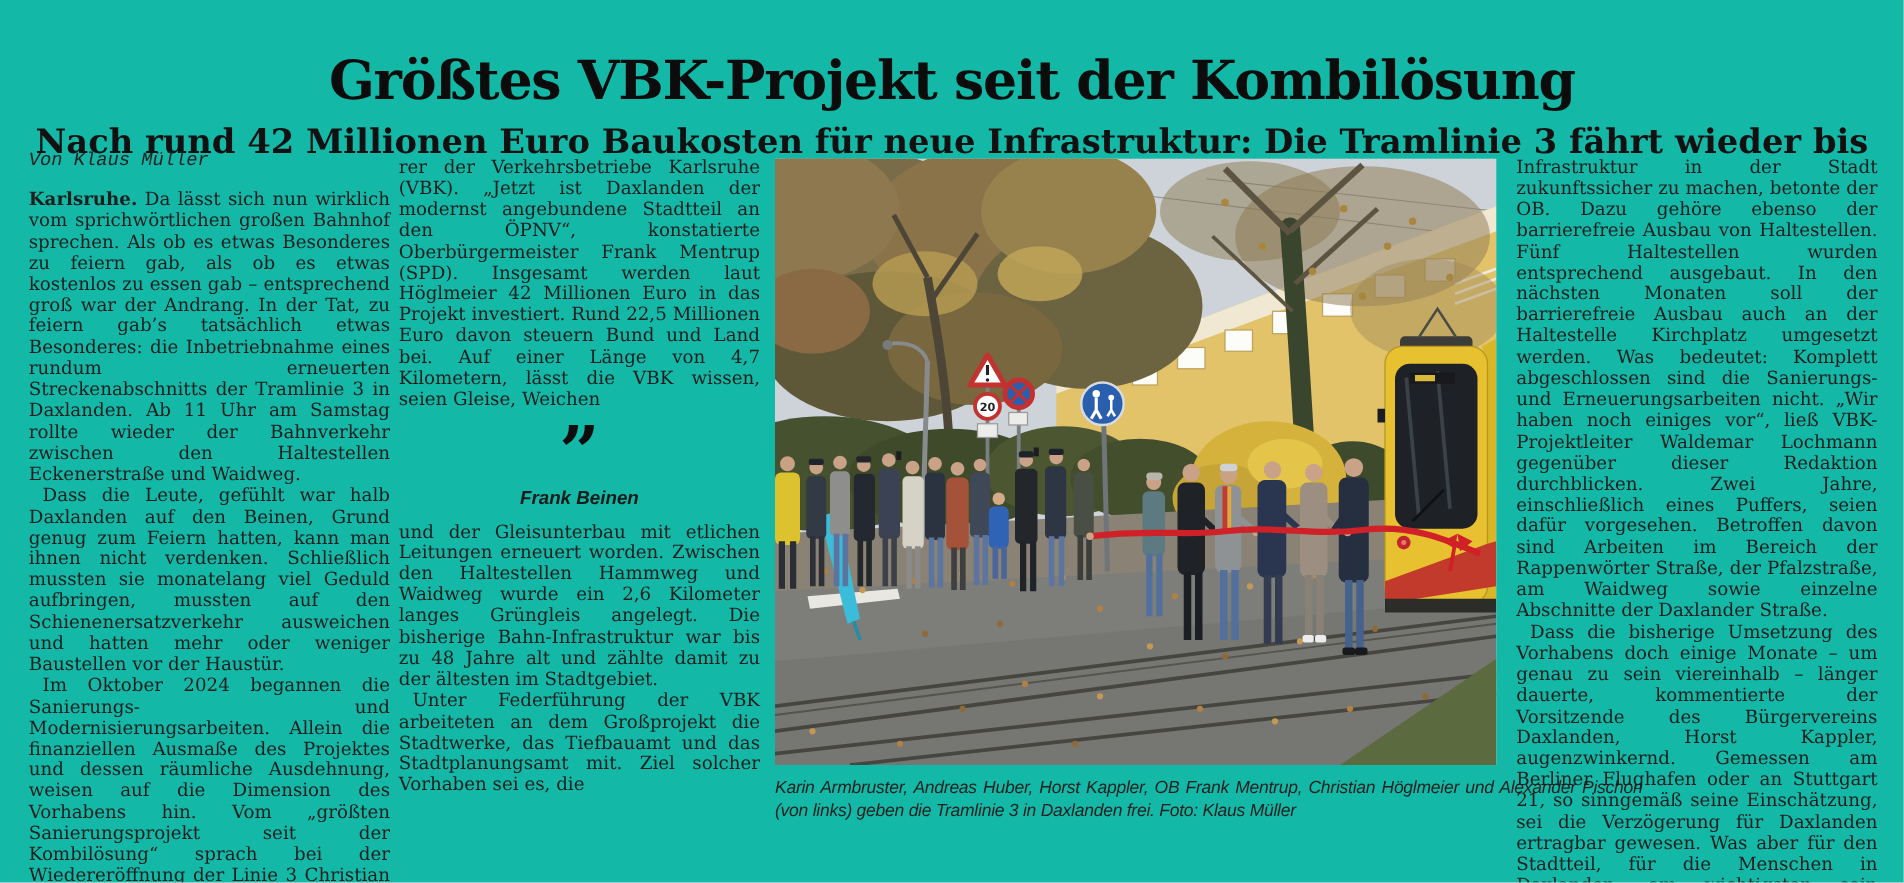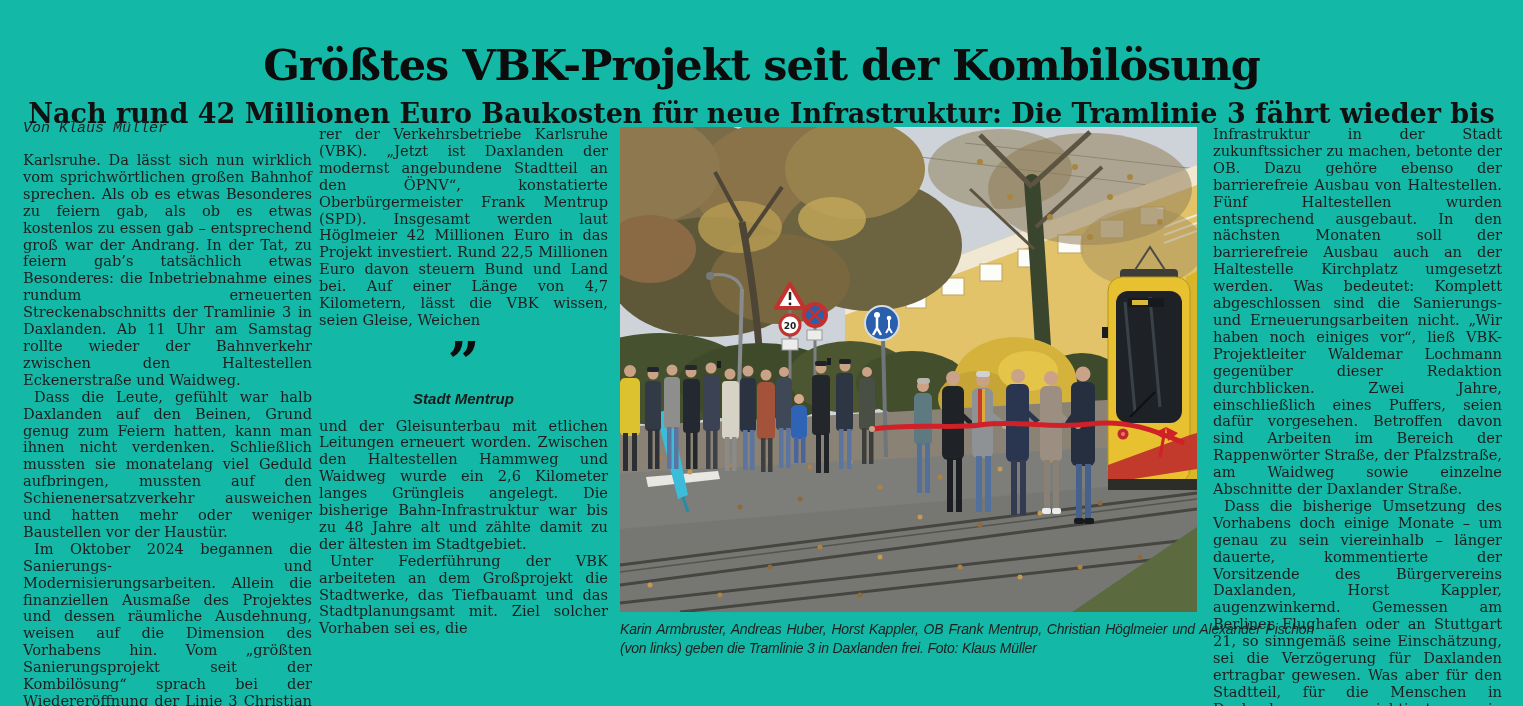--- a/index.html
+++ b/index.html
@@ -9,21 +9,21 @@
             font-family:"DejaVu Serif",serif;font-weight:bold;font-size:43px;line-height:1.05;
             letter-spacing:-1px;color:#0c0c0c;}
   .subheadline{position:absolute;left:0;right:0;top:76px;text-align:center;
                font-family:"DejaVu Serif",serif;font-weight:bold;font-size:27px;line-height:1.2;color:#111;}
   .byline{position:absolute;left:23px;top:120px;font-family:Liberation Mono, monospace;
           font-style:italic;font-size:15px;color:#222;}
   .col{position:absolute;width:289px;font-size:14.6px;line-height:16.9px;
        text-align:justify;hyphens:auto;color:#1e1e1e;}
   .col p{margin:0;}
   .col p.ind{text-indent:11px;}
-  .lead{font-weight:normal;}
+  .lead{font-weight:bold;}
   #col1{left:23px;top:152px;}
   #col2{left:319px;top:126px;}
   #col4{left:1213px;top:126px;}
   .pullquote{text-align:center;margin:6px 0 10px;}
   .pq-mark{display:block;font-family:"DejaVu Serif",serif;font-weight:bold;font-size:56px;
            line-height:0.62;margin:16px 0 6px;color:#0d0d0d;}
   .pq-text{font-family:"DejaVu Serif",serif;font-size:20px;line-height:27px;color:#141414;
            margin:0 6px;}
   .pq-author{font-family:"Liberation Sans",sans-serif;font-style:italic;font-weight:bold;
              font-size:15px;margin-top:11px;color:#1a1a1a;}
@@ -45,21 +45,21 @@
   <div class="col" id="col1">
     <p><span class="lead">Karlsruhe.</span><span> Da lässt sich nun wirklich vom sprichwörtlichen großen Bahnhof sprechen. Als ob es etwas Besonderes zu feiern gab, als ob es etwas kostenlos zu essen gab – entsprechend groß war der Andrang. In der Tat, zu feiern gab’s tatsächlich etwas Besonderes: die Inbetriebnahme eines rundum erneuerten Streckenabschnitts der Tramlinie 3 in Daxlanden. Ab 11 Uhr am Samstag rollte wieder der Bahnverkehr zwischen den Haltestellen Eckenerstraße und Waidweg.</span></p>
     <p class="ind">Dass die Leute, gefühlt war halb Daxlanden auf den Beinen, Grund genug zum Feiern hatten, kann man ihnen nicht verdenken. Schließlich mussten sie monatelang viel Geduld aufbringen, mussten auf den Schienenersatzverkehr ausweichen und hatten mehr oder weniger Baustellen vor der Haustür.</p>
     <p class="ind">Im Oktober 2024 begannen die Sanierungs- und Modernisierungsarbeiten. Allein die finanziellen Ausmaße des Projektes und dessen räumliche Ausdehnung, weisen auf die Dimension des Vorhabens hin. Vom „größten Sanierungsprojekt seit der Kombilösung“ sprach bei der Wiedereröffnung der Linie 3 Christian Höglmeier, technischer Geschäftsfüh-</p>
   </div>
 
   <div class="col" id="col2">
     <p>rer der Verkehrsbetriebe Karlsruhe (VBK). „Jetzt ist Daxlanden der modernst angebundene Stadtteil an den ÖPNV“, konstatierte Oberbürgermeister Frank Mentrup (SPD). Insgesamt werden laut Höglmeier 42 Millionen Euro in das Projekt investiert. Rund 22,5 Millionen Euro davon steuern Bund und Land bei. Auf einer Länge von 4,7 Kilometern, lässt die VBK wissen, seien Gleise, Weichen</p>
     <div class="pullquote">
       <span class="pq-mark">”</span>
-      <div class="pq-author">Stadt Mentrup</div>
+      <div class="pq-author">Frank Beinen</div>
     </div>
     <p>und der Gleisunterbau mit etlichen Leitungen erneuert worden. Zwischen den Haltestellen Hammweg und Waidweg wurde ein 2,6 Kilometer langes Grüngleis angelegt. Die bisherige Bahn-Infrastruktur war bis zu 48 Jahre alt und zählte damit zu der ältesten im Stadtgebiet.</p>
     <p class="ind">Unter Federführung der VBK arbeiteten an dem Großprojekt die Stadtwerke, das Tiefbauamt und das Stadtplanungsamt mit. Ziel solcher Vorhaben sei es, die</p>
   </div>
 
   <figure class="figure" style="margin:0">
     <svg class="photo" viewBox="0 0 577 485" xmlns="http://www.w3.org/2000/svg">
 
       <rect x="0" y="0" width="577" height="485" fill="#cdd3d8"></rect>
 

